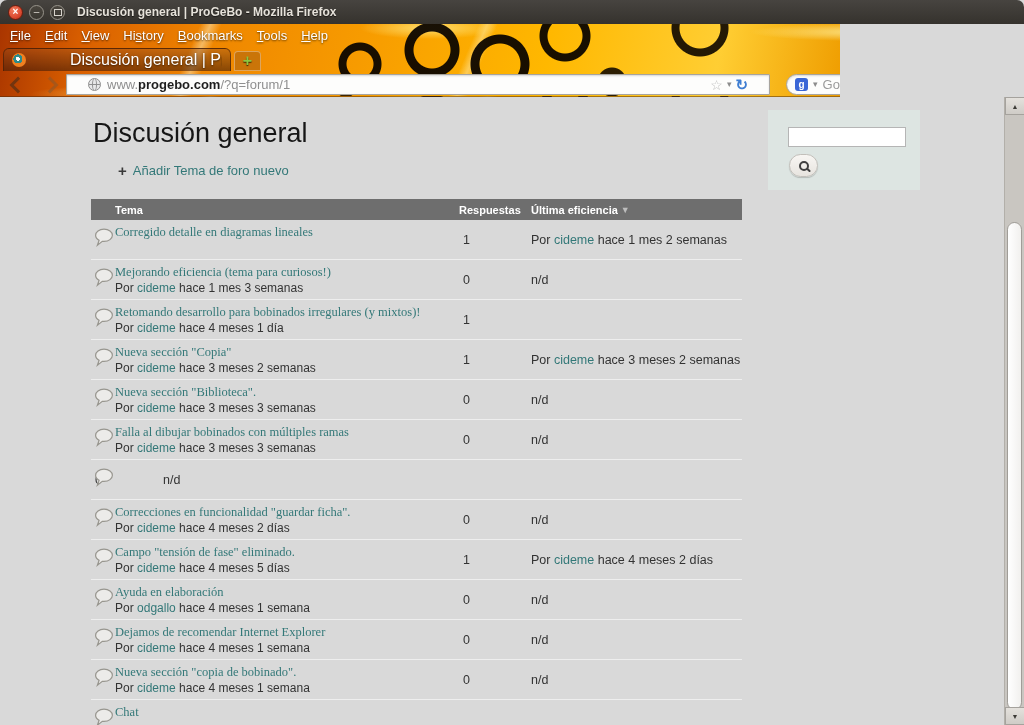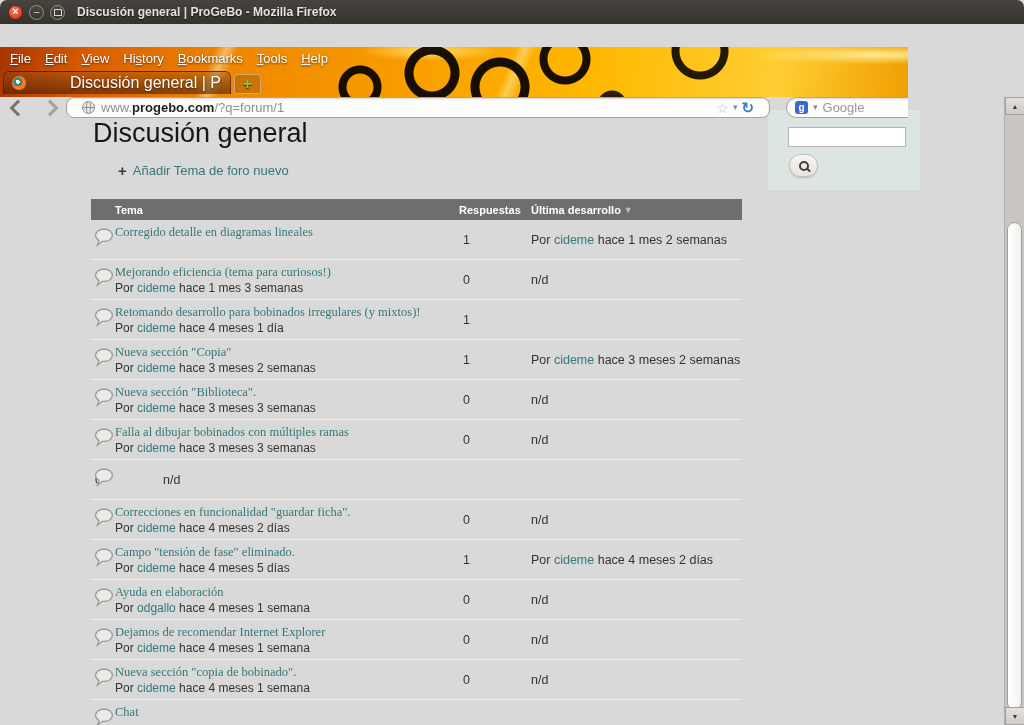--- a/index.html
+++ b/index.html
@@ -19,39 +19,38 @@
   .winbtn{width:15px;height:15px;border-radius:50%;box-sizing:border-box;
     display:flex;align-items:center;justify-content:center;
     font-size:10px;line-height:1;color:#ded9d2;}
   .winbtn.close{background:radial-gradient(circle at 35% 30%,#f07b5c,#dc4b32 60%,#b03017);border:1px solid #6d1d0e;color:#fff;font-weight:bold;}
   .winbtn.minmax{background:linear-gradient(#4a463f,#3a3731);border:1px solid #97938a;}
   .winbtn .sq{width:6px;height:5px;border:1.5px solid #d8d4cc;display:block;}
   .wintitle{color:#e6e2da;font-size:12px;font-weight:bold;margin-left:12px;
     text-shadow:0 1px 1px rgba(0,0,0,.6);}
   
   .chrome{
-    position:absolute;left:0;top:24px;width:908px;height:73px;overflow:hidden;
+    position:absolute;left:0;top:24px;width:840px;height:73px;overflow:hidden;
     border-bottom:1px solid rgba(90,50,10,.55);box-sizing:border-box;
     background-color:#f29500;
     background-image:
       radial-gradient(circle at 360px 40px, rgba(0,0,0,0) 13px, rgba(12,6,0,.95) 14px 21px, rgba(0,0,0,0) 22px),
       radial-gradient(circle at 432px 26px, rgba(0,0,0,0) 18px, rgba(12,6,0,.95) 19px 27px, rgba(0,0,0,0) 28px),
       radial-gradient(circle at 500px 40px, rgba(0,0,0,0) 20px, rgba(12,6,0,.95) 21px 29px, rgba(0,0,0,0) 30px),
       radial-gradient(circle at 565px 12px, rgba(0,0,0,0) 17px, rgba(12,6,0,.95) 18px 25px, rgba(0,0,0,0) 26px),
       radial-gradient(circle at 612px 58px, rgba(15,8,0,.88) 0 14px, rgba(0,0,0,0) 15px),
       radial-gradient(circle at 346px 64px, rgba(15,8,0,.8) 0 9px, rgba(0,0,0,0) 10px),
       radial-gradient(circle at 700px 4px, rgba(0,0,0,0) 20px, rgba(12,6,0,.9) 21px 28px, rgba(0,0,0,0) 29px),
       radial-gradient(ellipse at 880px 8px, rgba(255,242,160,.9), rgba(255,242,160,0) 130px),
       radial-gradient(ellipse at 430px 4px, rgba(255,232,130,.85), rgba(255,232,130,0) 70px),
       radial-gradient(ellipse at 120px 70px, rgba(255,220,120,.5), rgba(255,220,120,0) 90px),
       radial-gradient(circle at 1040px 85px, rgba(130,35,0,.75), rgba(130,35,0,0) 95px),
       linear-gradient(113deg, rgba(255,250,215,0) 23%, rgba(255,250,215,.45) 24.2%, rgba(255,250,215,0) 25.5%),
       linear-gradient(113deg, rgba(255,250,215,0) 55%, rgba(255,250,215,.4) 56%, rgba(255,250,215,0) 57.2%),
       linear-gradient(100deg,#a93500 0%,#d95f00 10%,#ef8600 25%,#f89e00 45%,#ffb800 65%,#ffce33 85%,#ef9d00 100%);
-    margin-top: 23px;
   }
   .ff-logo{position:absolute;left:922px;top:12px;width:76px;height:76px;border-radius:50%;
     background:radial-gradient(circle at 42% 35%, #cfeafb 0 10%, #6fabd9 11% 52%, #2e6ea9 53% 100%);
     box-shadow:0 0 12px rgba(255,200,80,.8);}
   .ff-logo .fox{position:absolute;inset:-7px;border-radius:50%;border:12px solid transparent;
     border-left-color:#ff8a00;border-bottom-color:#e85d04;transform:rotate(-40deg);}
   .menu-row{position:absolute;left:0;top:0;height:22px;display:flex;align-items:center;
     gap:14px;padding-left:10px;z-index:3;}
   .menu-item{color:#fff;font-size:13px;text-shadow:0 1px 2px rgba(0,0,0,.65);cursor:default;}
   .menu-item u{text-decoration:underline;}
@@ -68,22 +67,22 @@
     border-radius:4px 4px 0 0;box-sizing:border-box;
     background:rgba(130,75,25,.35);border:1px solid rgba(255,255,255,.35);
     display:flex;align-items:center;justify-content:center;
     color:#8dc63f;font-size:16px;font-weight:bold;text-shadow:0 1px 1px rgba(0,0,0,.7);}
   .nav-row{position:absolute;left:0;top:47px;width:1024px;height:26px;z-index:3;}
   .chev{position:absolute;top:8px;width:9px;height:9px;
     border-left:3px solid rgba(70,45,25,.6);border-bottom:3px solid rgba(70,45,25,.6);}
   .chev.back{left:12px;transform:rotate(45deg);}
   .chev.fwd{left:44px;transform:rotate(-135deg);border-color:rgba(120,88,55,.45);}
   .urlbar{position:absolute;left:66px;top:3px;width:704px;height:21px;box-sizing:border-box;
-    background:#fdfdfc;border:1px solid #a7a49e;border-radius:8px;
-    display:flex;align-items:center;padding:0 15px;gap:6px;
+    background:#fdfdfc;border:1px solid #a7a49e;border-radius:1px;
+    display:flex;align-items:center;padding:0 21px;gap:6px;
     box-shadow:inset 0 1px 2px rgba(0,0,0,.15);}
   .globe{width:11px;height:11px;border-radius:50%;border:1px solid #8f8f8f;flex:0 0 auto;position:relative;overflow:hidden;background:#e8e8e8;}
   .globe::before{content:"";position:absolute;left:3px;top:-1px;width:5px;height:13px;border-radius:50%;border:1px solid #8f8f8f;box-sizing:border-box;}
   .globe::after{content:"";position:absolute;left:0;top:5px;width:11px;height:1px;background:#8f8f8f;}
   .url-text{font-size:13px;color:#8f8f8f;white-space:nowrap;}
   .url-text b{color:#1e1e1e;font-weight:bold;}
   .url-right{margin-left:auto;display:flex;align-items:center;gap:4px;}
   .star{color:#c0c0c0;font-size:14px;line-height:1;}
   .drop{color:#8c8c8c;font-size:9px;line-height:1;}
   .reload{color:#3f7ed2;font-size:15px;font-weight:bold;line-height:1;}
@@ -218,21 +217,21 @@
     <div class="add-row">
       <span class="add-plus">+</span>
       <a class="tlink" href="#">Añadir Tema de foro nuevo</a>
     </div>
 
     <div class="forum-table">
       <div class="thead">
         <span class="col-topic">Tema</span>
         <span class="col-replies">Respuestas</span>
         <span class="col-last">
-          <span>Última desarrollo</span>
+          <span>Última eficiencia</span>
           <span class="sort-arrow">▼</span>
         </span>
       </div>
       <div id="rows">
   <div class="frow">
     <span class="bubble">
       <svg width="20" height="19" viewBox="0 0 20 19">
         <path d="M10 1.2 C5.2 1.2 1.6 3.9 1.6 7.3 C1.6 9.4 3 11.2 5.1 12.3 L3.4 17.2 L8.3 13.3 C8.9 13.4 9.4 13.4 10 13.4 C14.8 13.4 18.4 10.7 18.4 7.3 C18.4 3.9 14.8 1.2 10 1.2 Z" fill="#ecebe9" stroke="#98968f" stroke-width="1.2"></path>
       </svg>
     </span>

